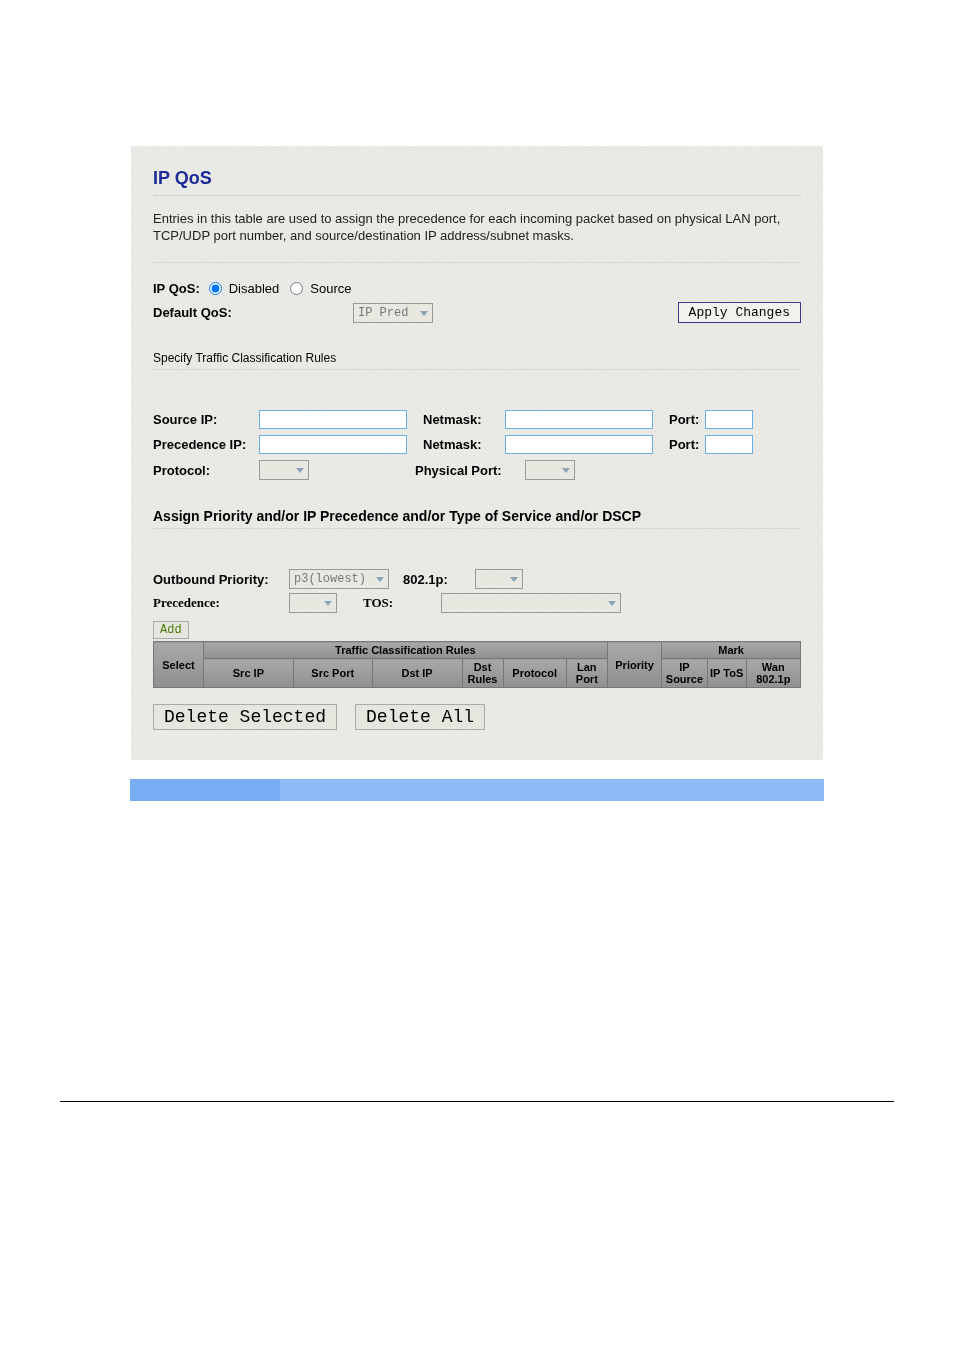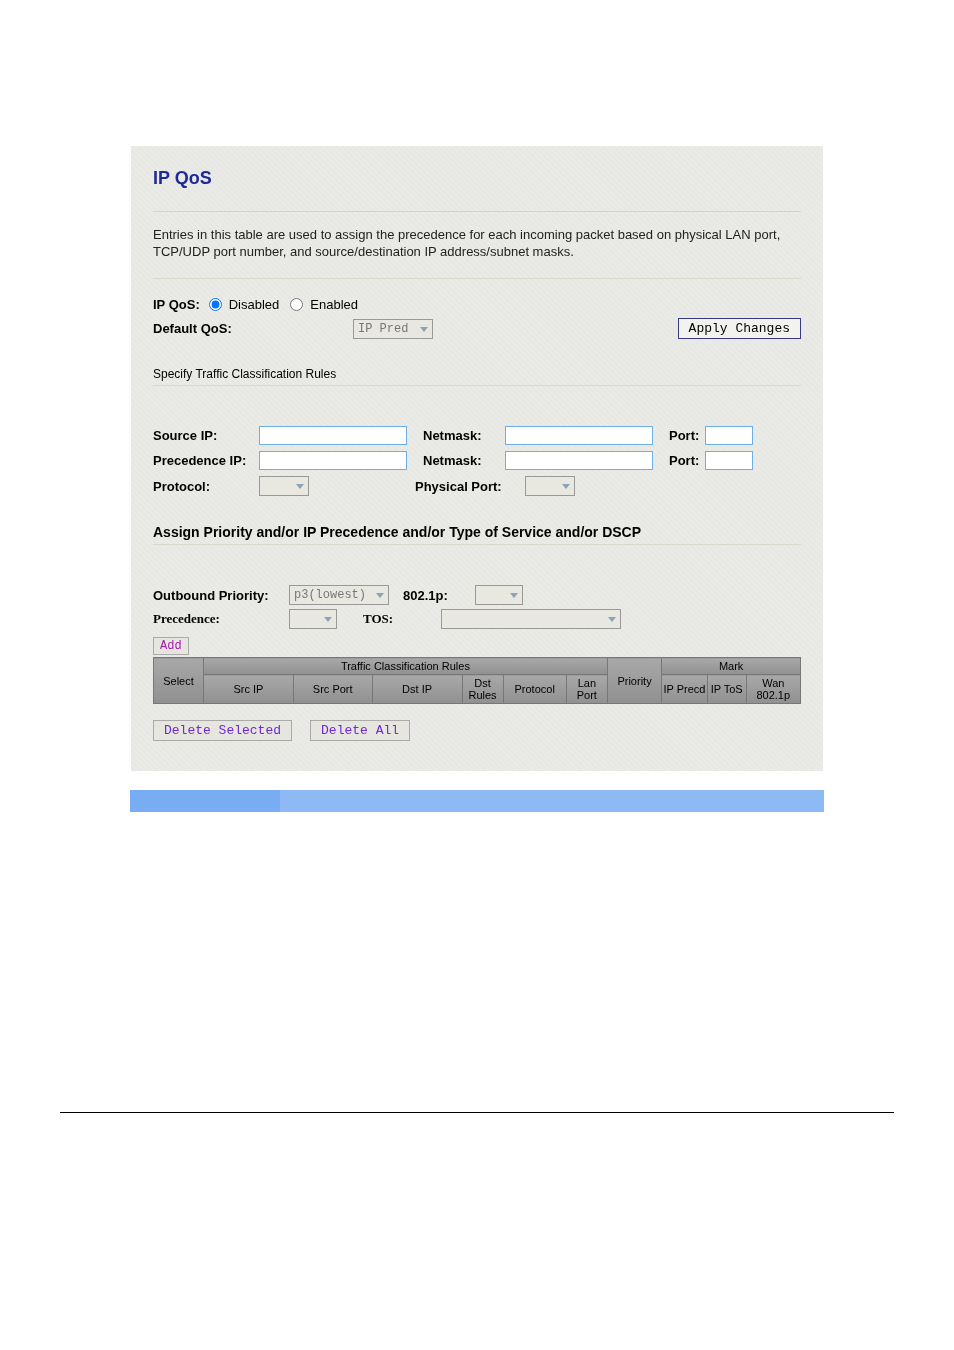--- a/index.html
+++ b/index.html
@@ -21,21 +21,21 @@
     background-image: repeating-linear-gradient(45deg, #eaeae6 0, #eaeae6 2px, #e7e7e3 2px, #e7e7e3 4px);
     padding: 22px 22px 30px 22px;
     box-sizing: border-box;
     position: relative;
   }
   .panel h1 {
     font-size: 18px;
     font-weight: bold;
     color: #1d2a98;
     margin: 0 0 14px 0;
-    padding-bottom: 22px;
+    padding-bottom: 6px;
     border-bottom: 1px solid #d4d4c8;
   }
   .desc {
     font-size: 13px;
     line-height: 17px;
     color: #222;
     margin: 14px 0 18px 0;
   }
   .thin-hr {
     border: none;
@@ -146,21 +146,21 @@
     display: grid;
     grid-template-columns: 128px 60px 76px 200px;
     align-items: center;
     margin-top: 4px;
     gap: 4px 8px;
     font-family: Liberation Serif, serif;
   }
   .add-btn {
     font-family: "Courier New", monospace;
     font-size: 12px;
-    color: #a21caf;
+    color: #4d7c0f;
     background: #e6e6de;
     border: 1px solid #aaa;
     padding: 1px 6px;
     margin-top: 8px;
     cursor: pointer;
   }
   .rules-label {
     font-weight: bold;
     font-size: 13px;
     margin-top: 28px;
@@ -168,37 +168,37 @@
   table.rules {
     width: 100%;
     border-collapse: collapse;
     margin-top: 2px;
     font-size: 12px;
   }
   table.rules th {
     background: #9e9e9e;
     background: linear-gradient(#a8a8a8, #909090);
     color: #000;
-    font-weight: normal;
+    font-weight: bold;
     border: 1px solid #777;
     padding: 2px 0;
     font-size: 11px;
   }
   table.rules th.mark-group {
     white-space: nowrap;
   }
   .del-row {
     margin-top: 16px;
     display: flex;
     gap: 18px;
   }
   .del-btn {
     font-family: "Courier New", monospace;
-    font-size: 13px;
-    color: #6d28d9;
+    font-size: 18px;
+    color: #000000;
     background: #e6e6de;
     border: 1px solid #aaa;
     padding: 2px 10px;
     cursor: pointer;
   }
   .bluebar {
     margin: 18px 130px 0 130px;
     height: 22px;
     background: #8db9f5;
     display: flex;
@@ -227,21 +227,21 @@
     <div class="row">
       <span class="lbl">IP QoS:</span>
       <span style="width:6px"></span>
       <span class="radio-group">
         <input type="radio" name="qos" checked="" style="">
         <span>Disabled</span>
       </span>
       <span style="width:8px"></span>
       <span class="radio-group">
         <input type="radio" name="qos" style="">
-        <span>Enabled</span>
+        <span>Source</span>
       </span>
     </div>
 
     
     <div class="def-row">
       <span class="lbl" style="width:200px">Default QoS:</span>
       <span class="sel-like" style="width:80px">IP Pred</span>
       <span style="flex:1"></span>
       <button class="apply-btn">Apply Changes</button>
     </div>
@@ -304,21 +304,21 @@
           <th rowspan="2" style="width:48px">Priority</th>
           <th colspan="3" class="mark-group">Mark</th>
         </tr>
         <tr>
           <th style="width:80px">Src IP</th>
           <th style="width:70px">Src Port</th>
           <th style="width:80px">Dst IP</th>
           <th style="width:36px">Dst Rules</th>
           <th style="width:56px">Protocol</th>
           <th style="width:36px">Lan Port</th>
-          <th style="width:40px">IP Precd</th>
+          <th style="width:40px">IP Source</th>
           <th style="width:34px">IP ToS</th>
           <th style="width:48px">Wan 802.1p</th>
         </tr>
       </thead>
     </table>
 
     <div class="del-row">
       <button class="del-btn">Delete Selected</button>
       <button class="del-btn">Delete All</button>
     </div>

